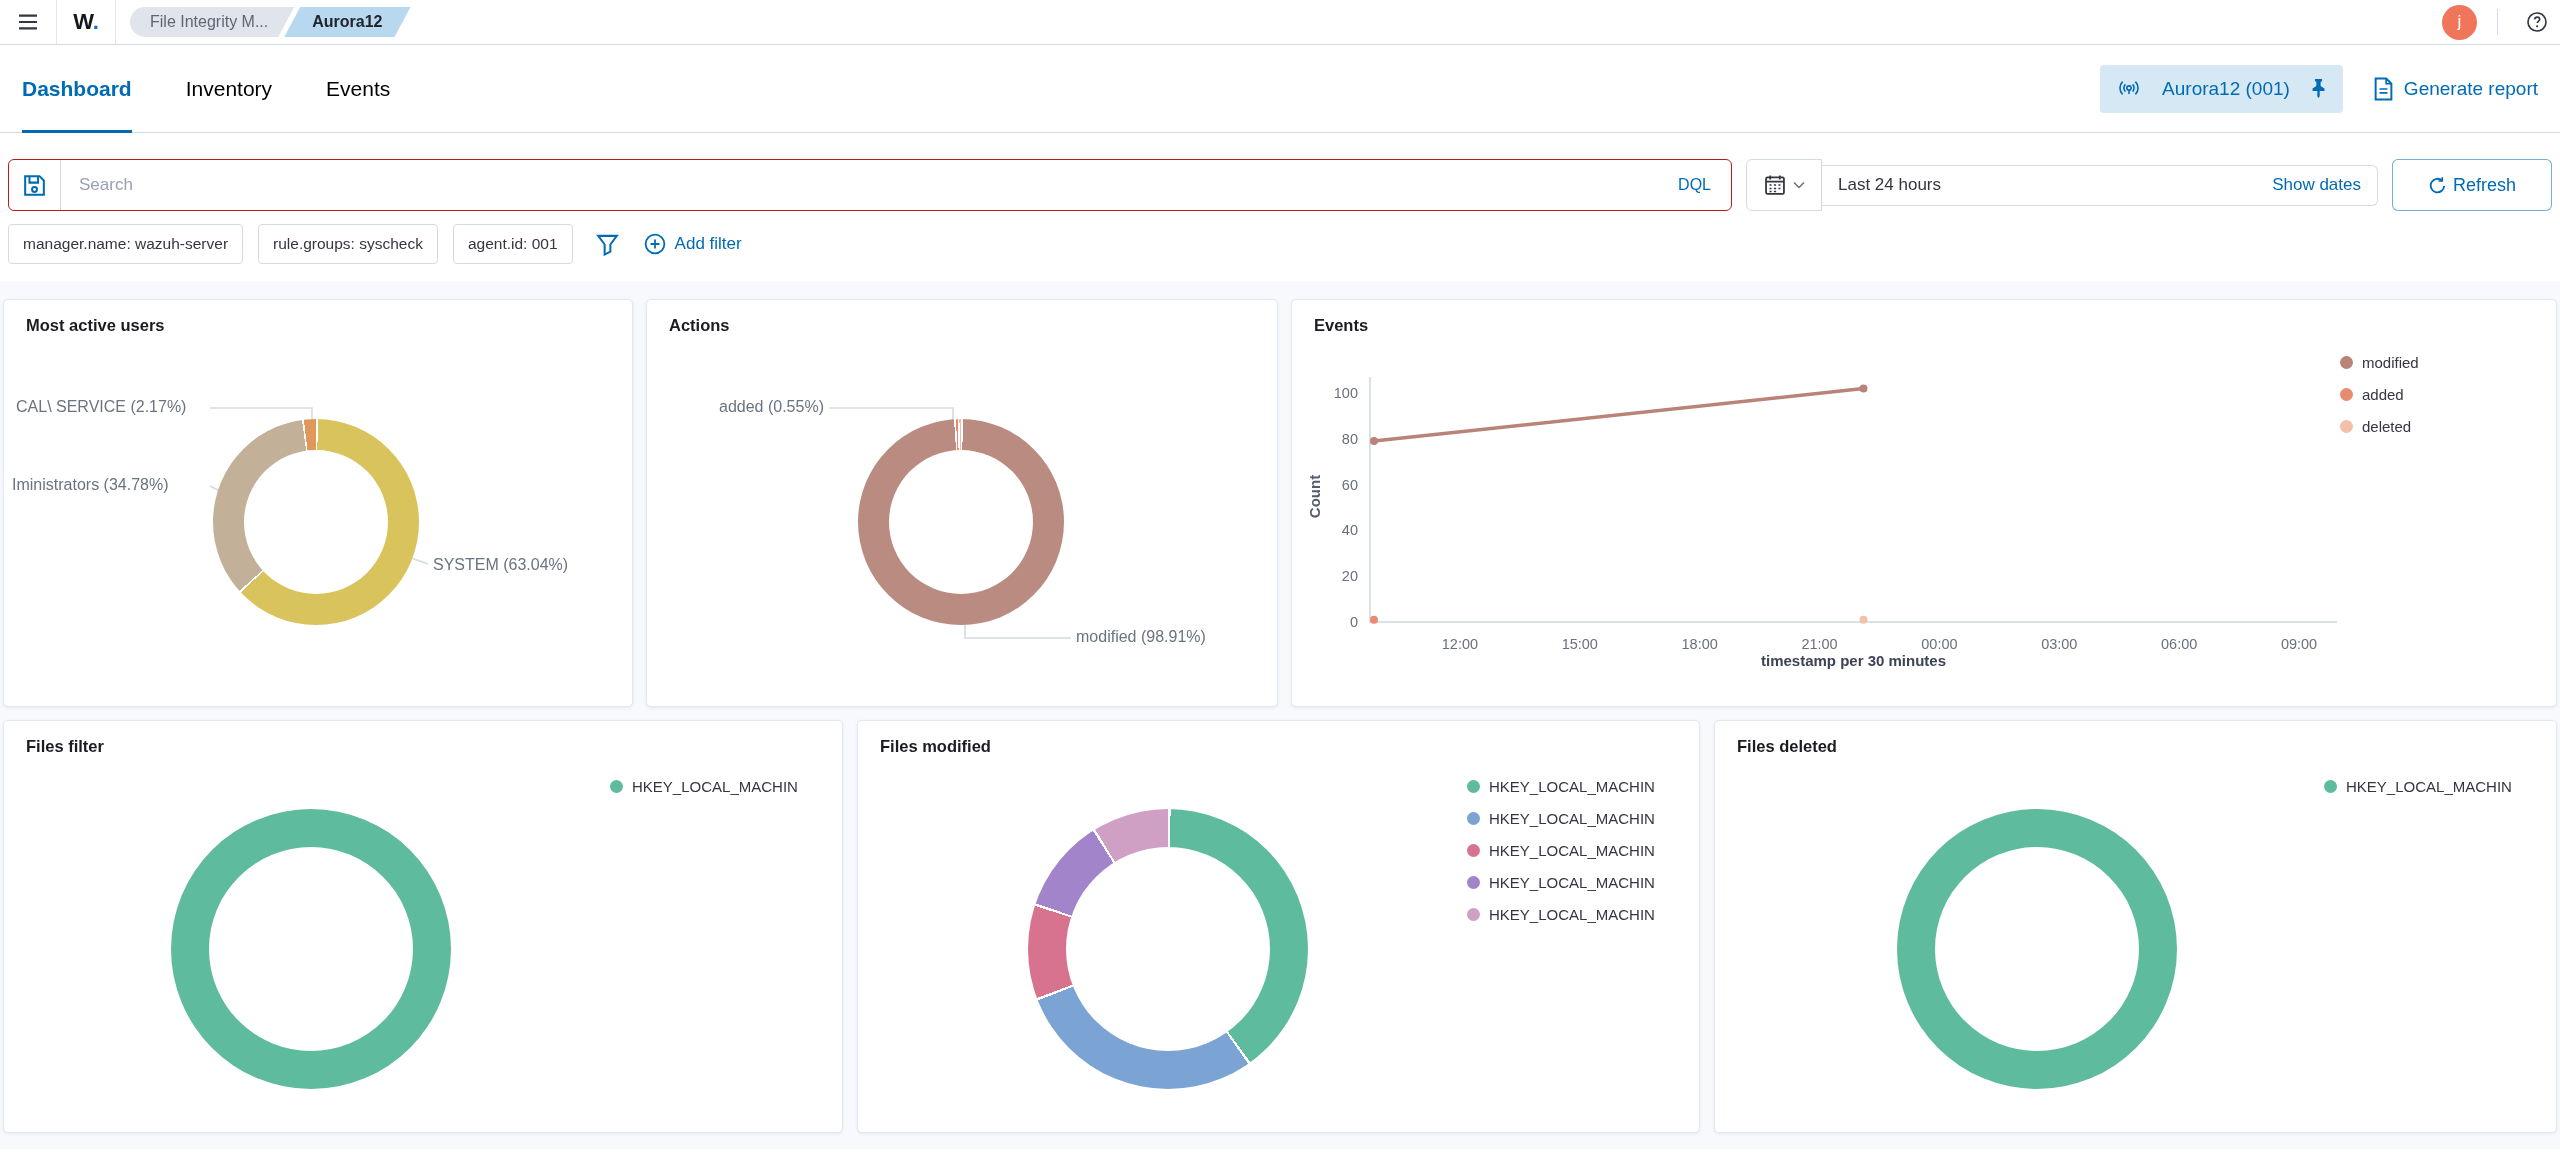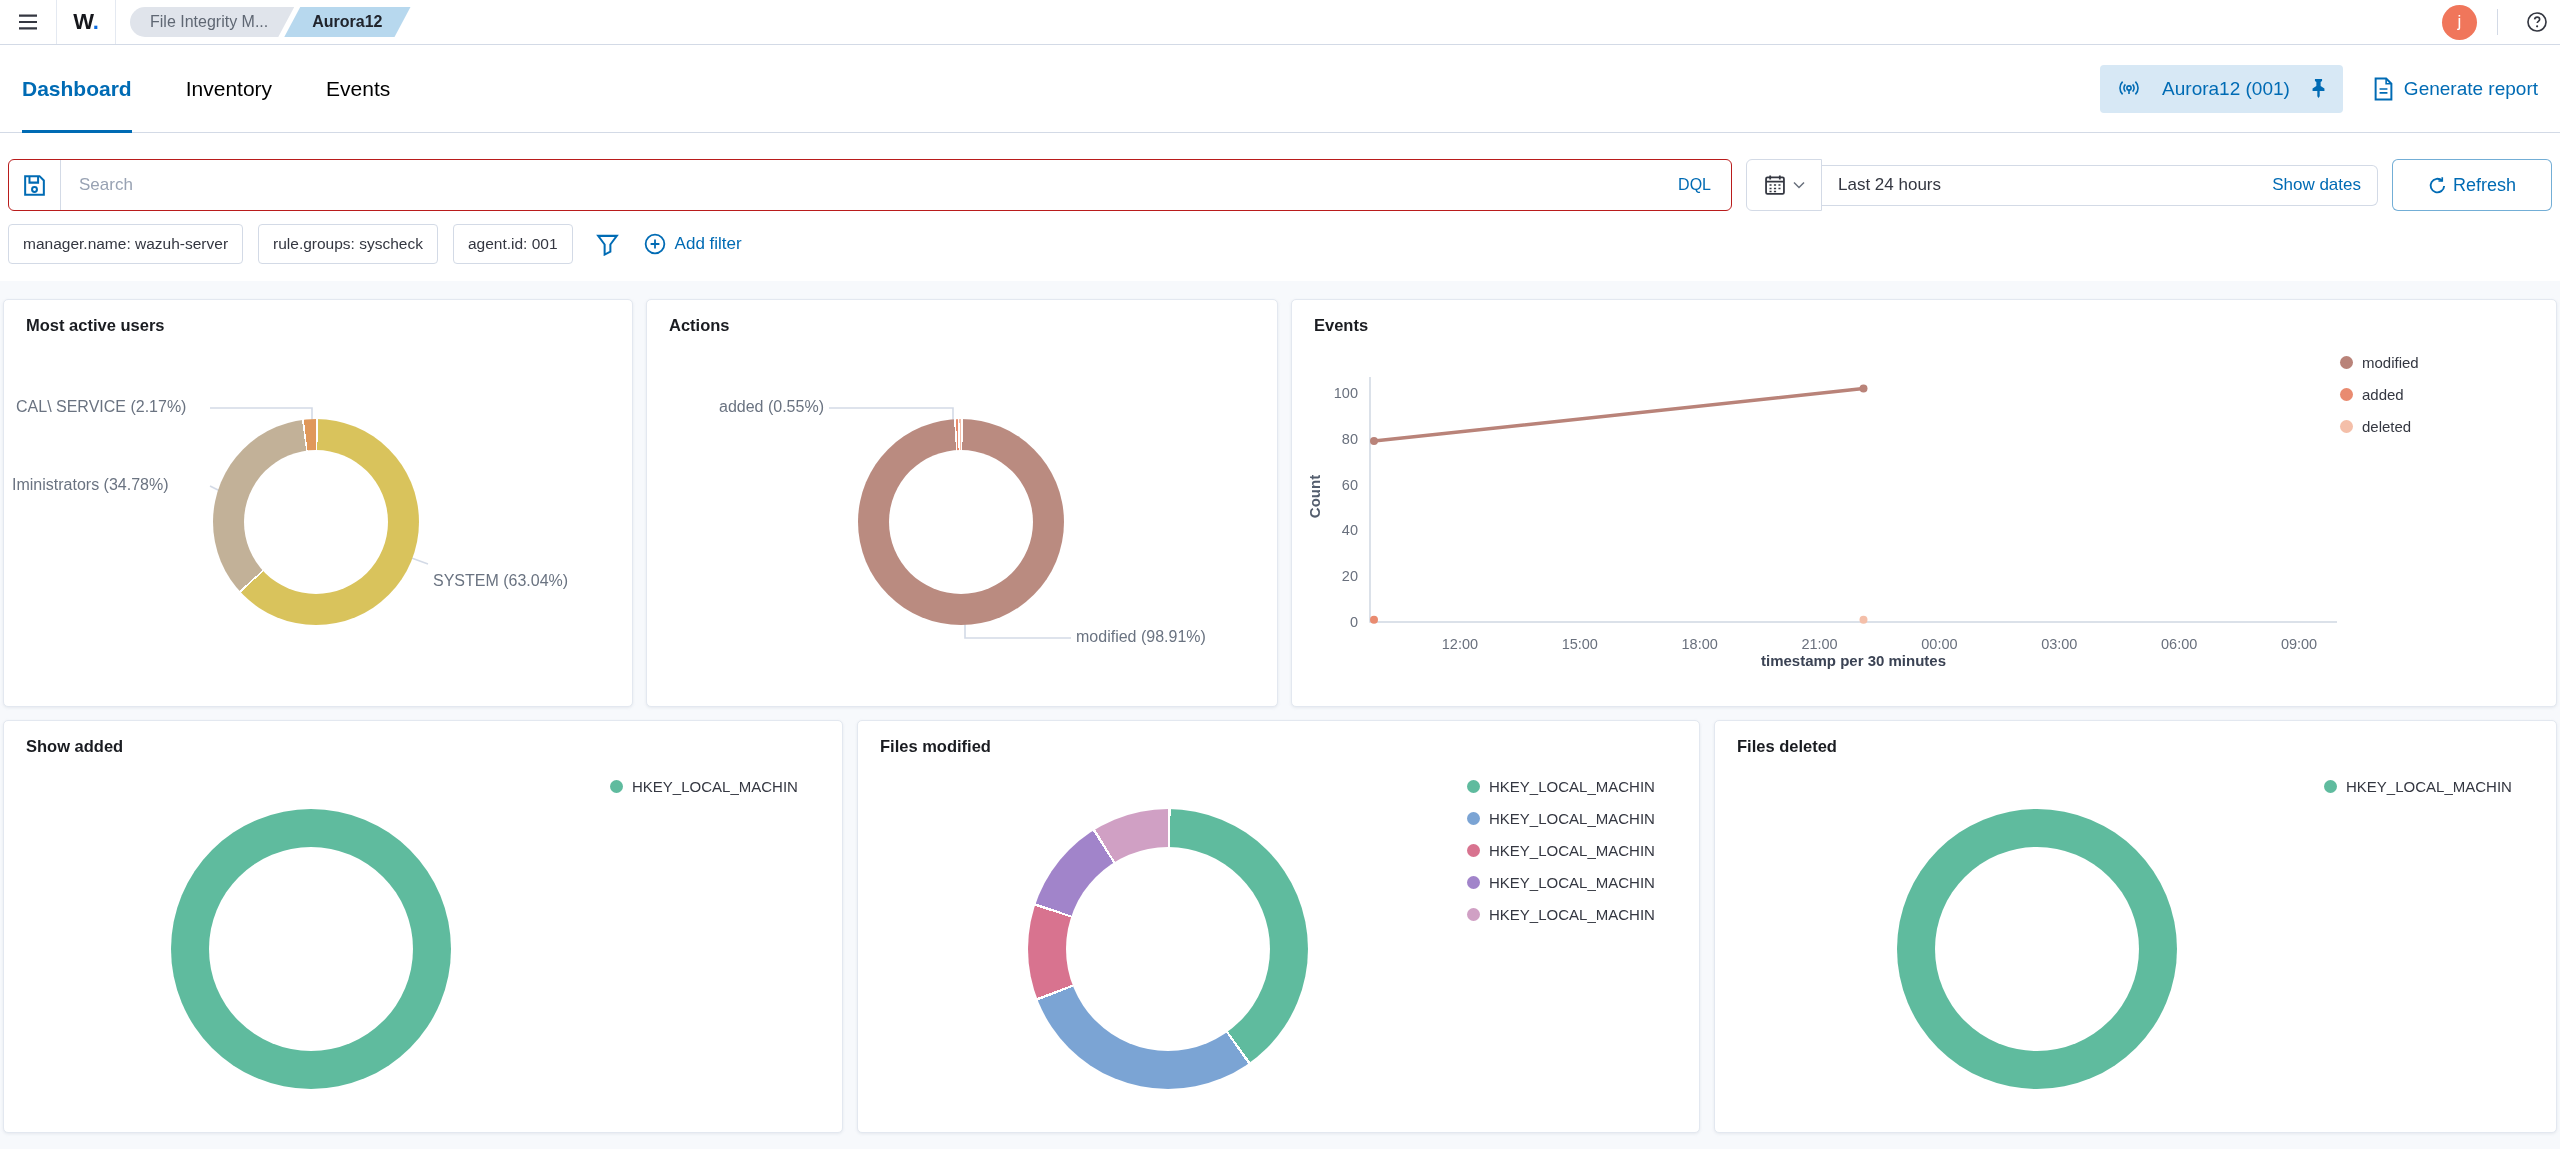--- a/index.html
+++ b/index.html
@@ -207,21 +207,21 @@
       <div class="panel">
         <div class="panel-title">Most active users</div>
         <svg class="callout-lines" width="630" height="408" viewBox="0 0 630 408">
           <polyline points="206,108 308,108 308,142"></polyline>
           <polyline points="206,186 232,199"></polyline>
           <polyline points="391,252 424,264"></polyline>
         </svg>
         <div class="donut sm" style="left: 209px; top: 119px; background: conic-gradient(rgb(255, 255, 255) 0%, rgb(255, 255, 255) 0.3%, rgb(217, 195, 92) 0.3%, rgb(217, 195, 92) 63.04%, rgb(255, 255, 255) 63.04%, rgb(255, 255, 255) 63.34%, rgb(194, 177, 152) 63.34%, rgb(194, 177, 152) 97.82%, rgb(255, 255, 255) 97.82%, rgb(255, 255, 255) 98.12%, rgb(224, 152, 90) 98.12%, rgb(224, 152, 90) 99.99%);"></div>
         <div class="callout" style="left:12px; top:98px;">CAL\ SERVICE (2.17%)</div>
         <div class="callout" style="left:8px; top:176px;">Iministrators (34.78%)</div>
-        <div class="callout" style="left:429px; top:272px;">SYSTEM (63.04%)</div>
+        <div class="callout" style="left:429px; top:256px;">SYSTEM (63.04%)</div>
       </div>
 
       <div class="panel">
         <div class="panel-title">Actions</div>
         <svg class="callout-lines" width="632" height="408" viewBox="0 0 632 408">
           <polyline points="182,108 306,108 306,142"></polyline>
           <polyline points="318,298 318,338 424,338"></polyline>
         </svg>
         <div class="donut sm" style="left: 211px; top: 119px; background: conic-gradient(rgb(255, 255, 255) 0%, rgb(255, 255, 255) 0.3%, rgb(186, 139, 128) 0.3%, rgb(186, 139, 128) 98.91%, rgb(255, 255, 255) 98.91%, rgb(255, 255, 255) 99.21%, rgb(231, 139, 108) 99.21%, rgb(231, 139, 108) 99.46%, rgb(255, 255, 255) 99.46%, rgb(255, 255, 255) 99.76%, rgb(243, 188, 168) 99.76%, rgb(243, 188, 168) 100%);"></div>
         <div class="callout" style="left:72px; top:98px;">added (0.55%)</div>
@@ -267,21 +267,21 @@
               <span class="legend-dot" style="background: rgb(244, 191, 169);"></span>
               <span class="legend-label">deleted</span>
             </div>
           </div>
       </div>
     </div>
 
     <div class="grid2">
 
       <div class="panel">
-        <div class="panel-title">Show added</div>
+        <div class="panel-title">Files filter</div>
         <div class="donut lg" style="left: 167px; top: 88px; background: rgb(95, 187, 158);"></div>
         <div class="panel-legend">
             <div class="legend-item">
               <span class="legend-dot" style="background: rgb(95, 187, 158);"></span>
               <span class="legend-label">HKEY_LOCAL_MACHIN</span>
             </div>
           </div>
       </div>
 
       <div class="panel">

